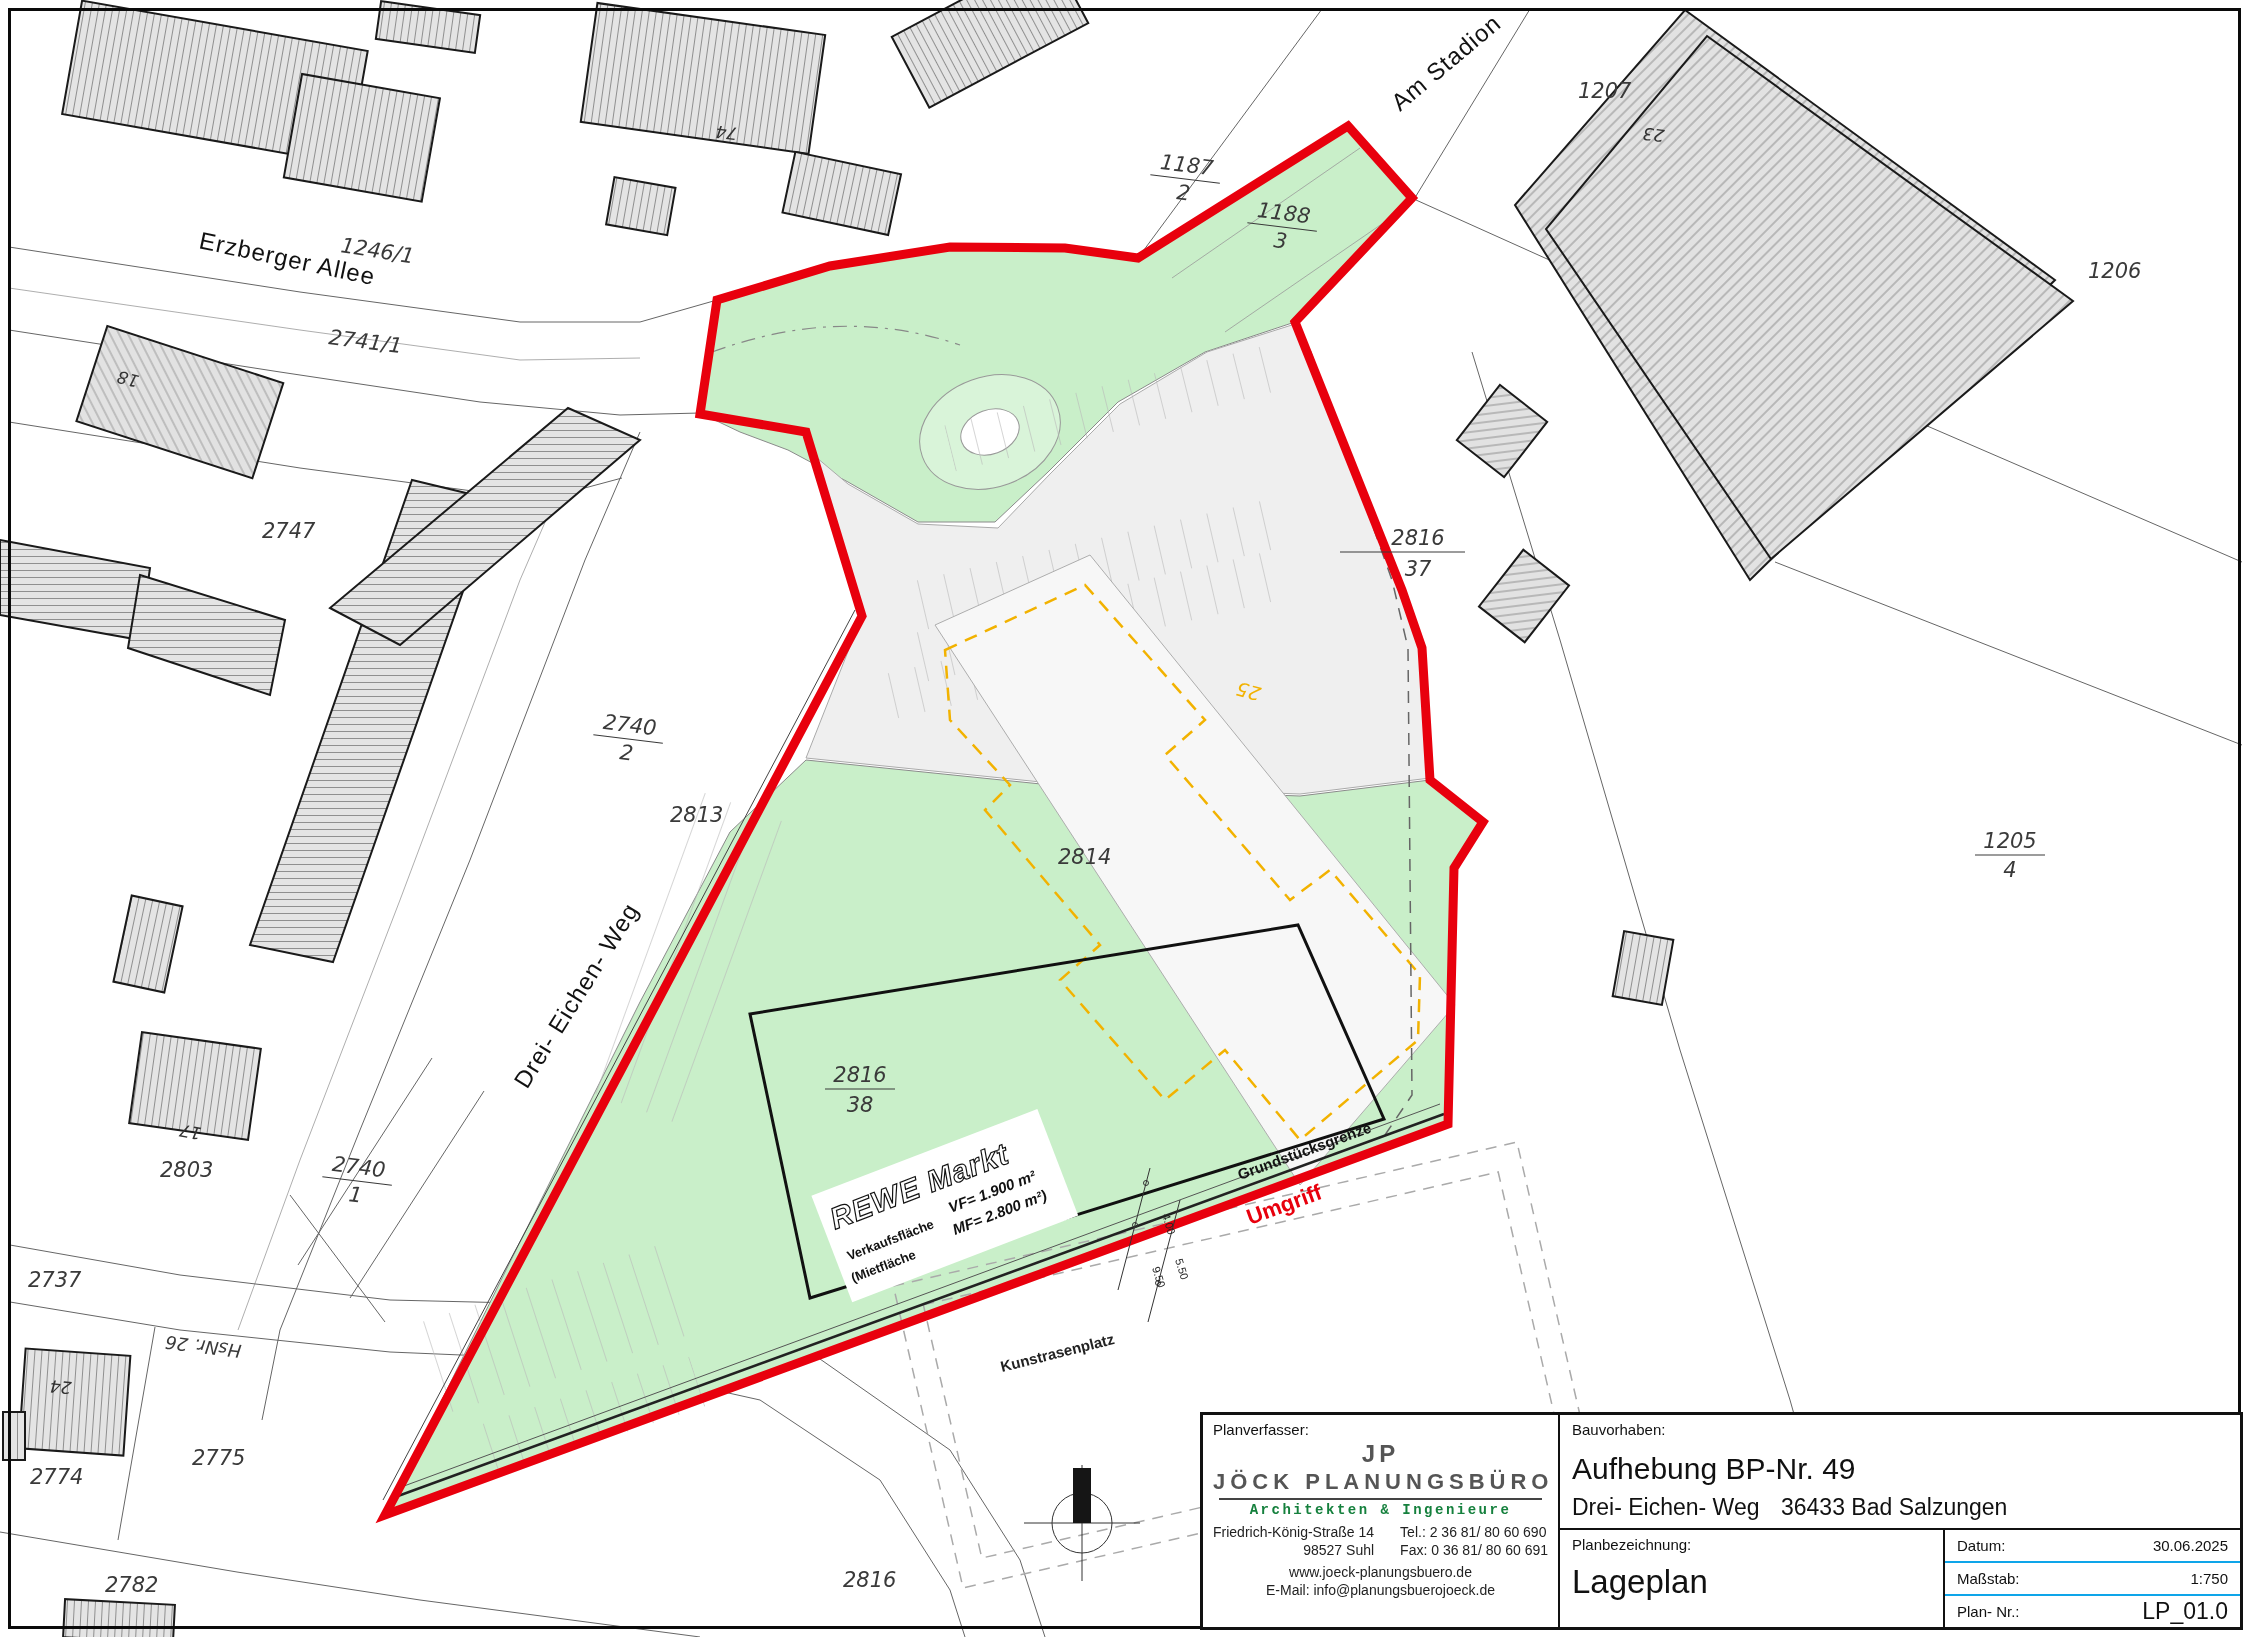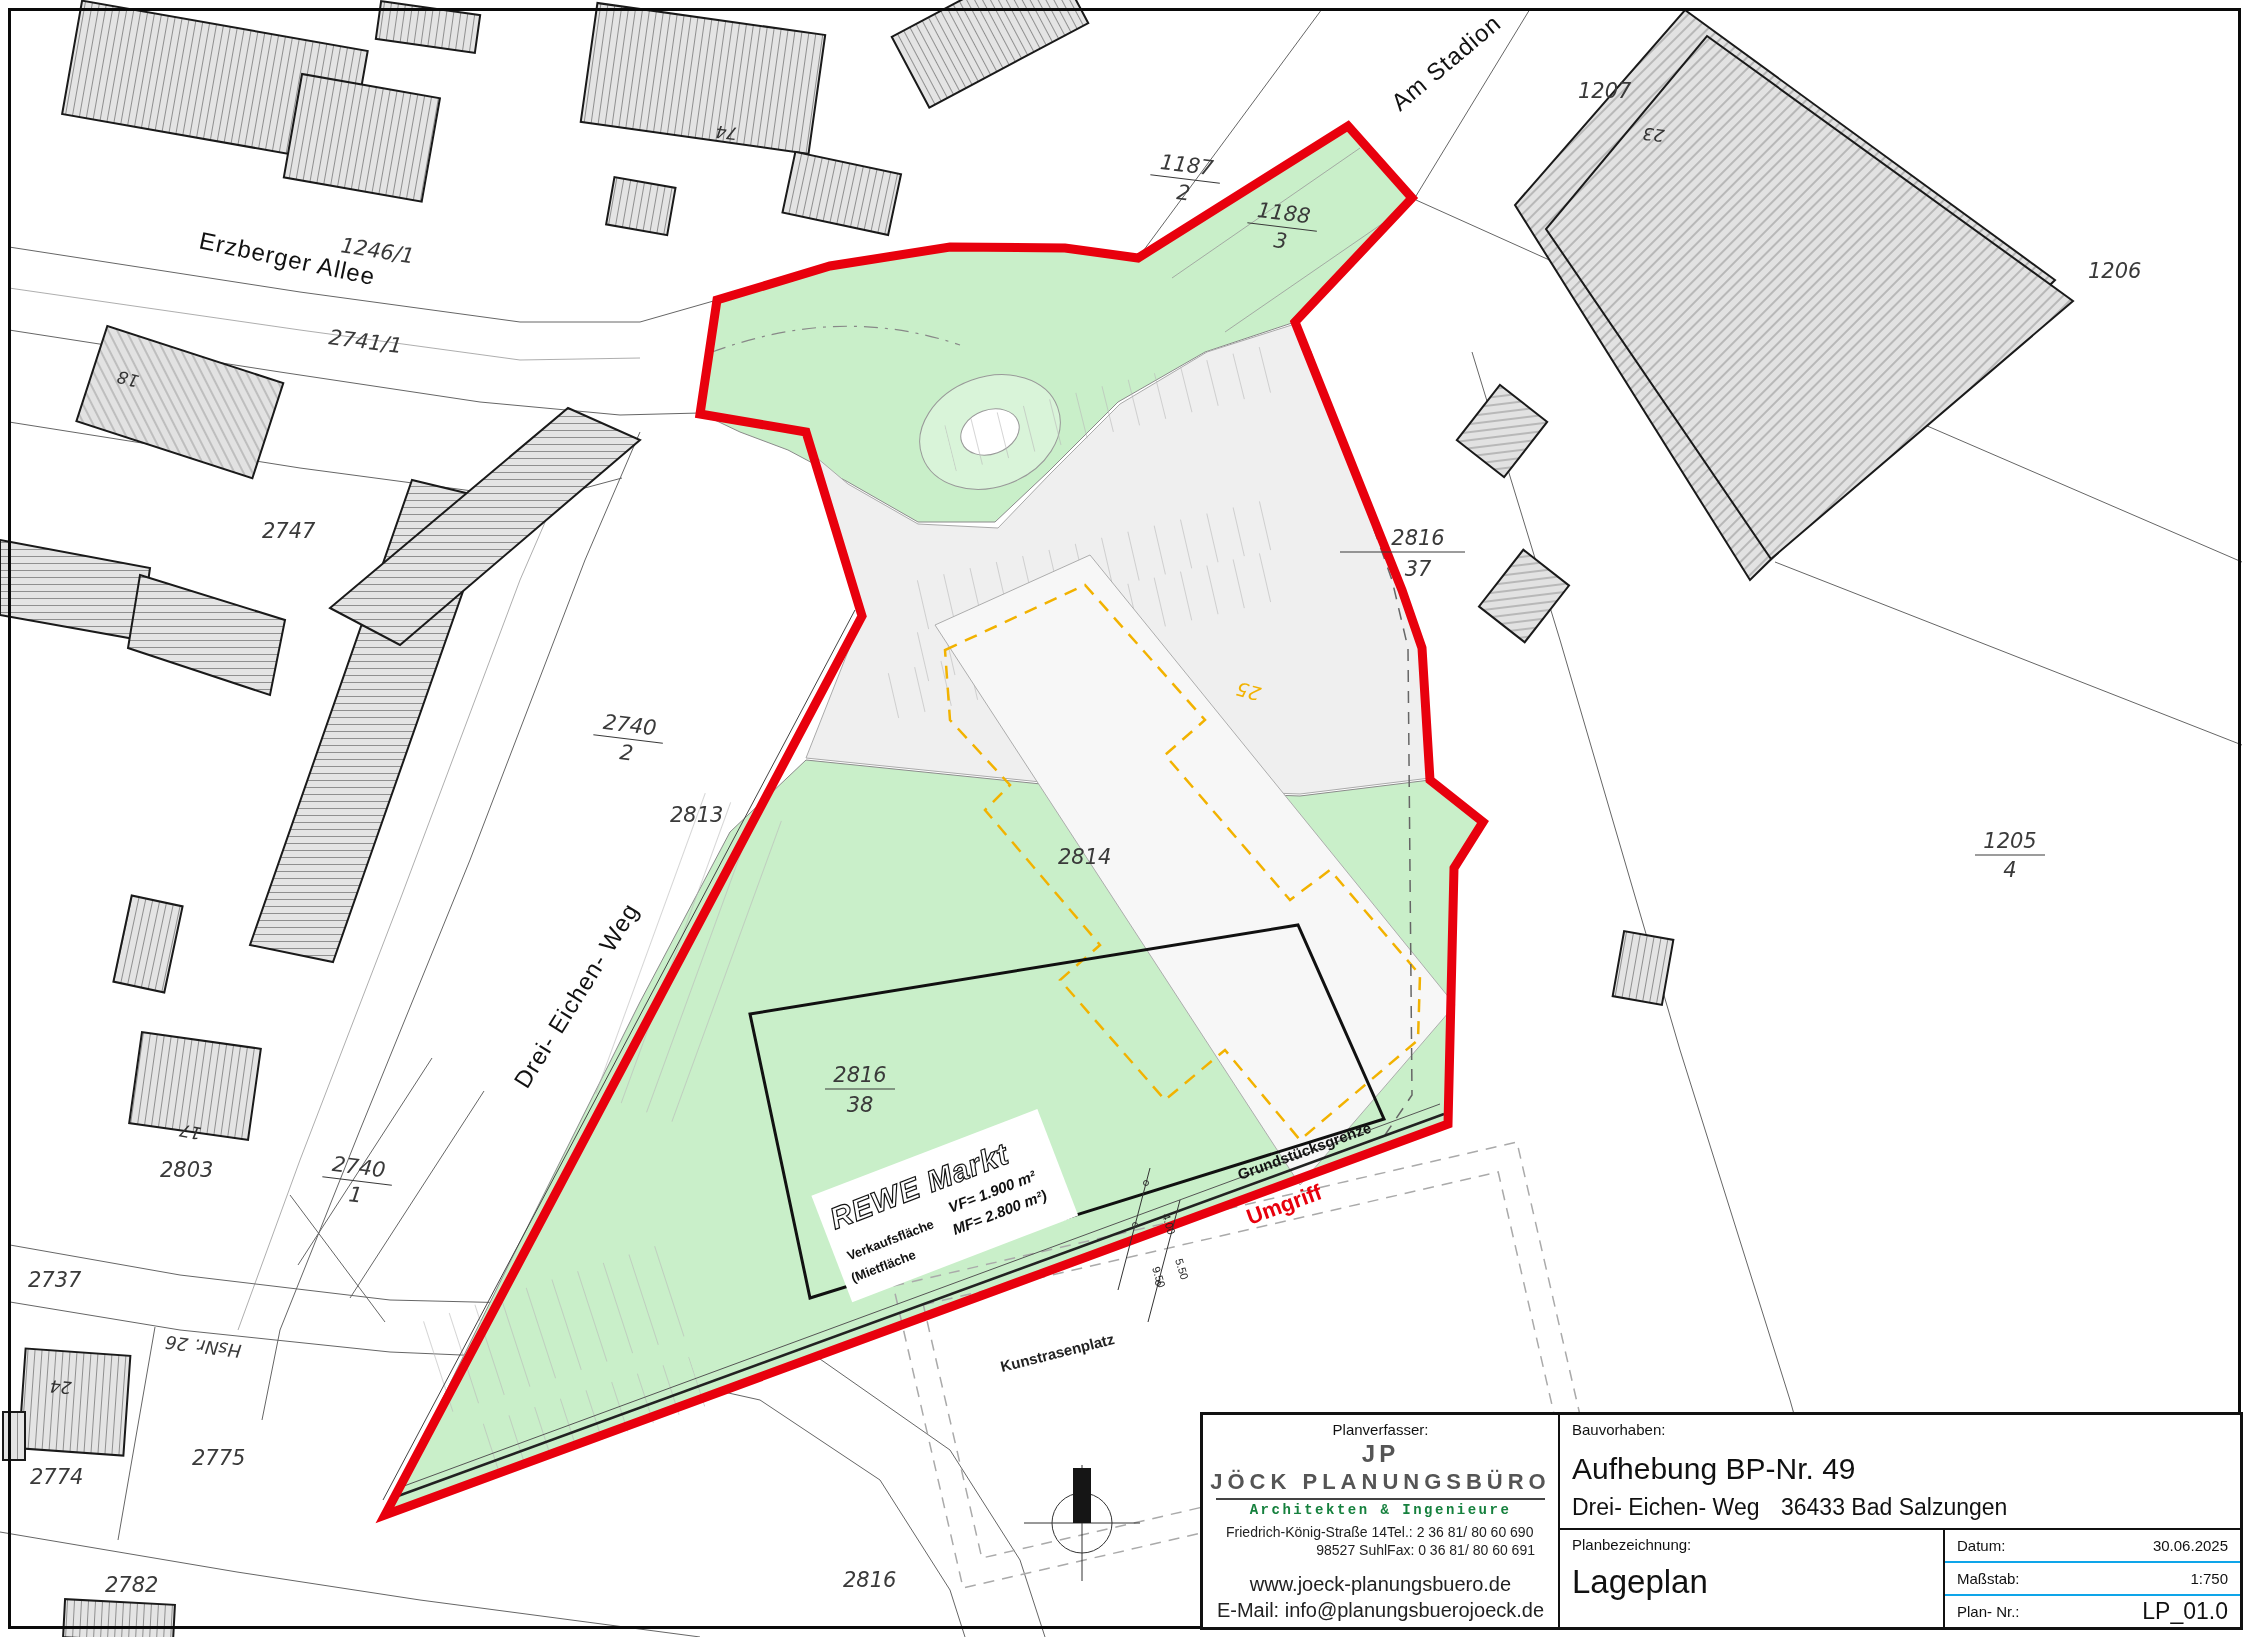--- a/index.html
+++ b/index.html
@@ -19,31 +19,31 @@
   .fracline{stroke:#3a3a3a;stroke-width:1.2;}
   .parcel-line{stroke:#666;stroke-width:1;fill:none;}
   .parcel-line-thin{stroke:#999;stroke-width:0.8;fill:none;}
   .bldg{stroke:#1a1a1a;stroke-width:2;}
   .rewe-title{font:italic 700 30px "Liberation Sans",sans-serif;fill:#fff;stroke:#111;stroke-width:1.2px;letter-spacing:1px;}
   .rewe-small{font:700 13px "Liberation Sans",sans-serif;fill:#111;}
   .rewe-val{font:italic 700 15px "Liberation Sans",sans-serif;fill:#111;}
   
   .titleblock{position:absolute;left:1200px;top:1412px;width:1043px;height:218px;background:#fff;
     border:3px solid #111;display:flex;box-sizing:border-box;color:#111;}
-  .tb-left{width:357px;border-right:2px solid #111;box-sizing:border-box;padding:6px 10px;display:flex;flex-direction:column;align-items:center;}
+  .tb-left{width:357px;border-right:2px solid #111;box-sizing:border-box;padding:6px 10px;display:flex;flex-direction:column;}
   .tb-cell-label{font-size:15px;color:#111;}
   .tb-logo{text-align:center;margin-top:2px;color:#555;}
   .tb-jp{font-size:24px;font-weight:bold;letter-spacing:4px;}
   .tb-company{font-size:22px;font-weight:bold;letter-spacing:5px;margin-top:1px;white-space:nowrap;}
   .tb-rule{border-top:2px solid #444;margin:3px 6px 2px 6px;}
   .tb-sub{font-size:14px;font-weight:bold;letter-spacing:2.5px;color:#15803d;white-space:nowrap;font-family:Liberation Mono, monospace;}
   .tb-addr{display:flex;justify-content:space-between;font-size:14px;color:#222;margin-top:6px;line-height:1.25;}
   .tb-addr .col-l{text-align:right;}
   .tb-addr .col-r{text-align:left;}
-  .tb-center{text-align:center;font-size:20px;color:#222;line-height:1.3;margin-top:12px;}
+  .tb-center{text-align:center;font-size:14px;color:#222;line-height:1.3;margin-top:4px;}
   .tb-right{flex:1;display:flex;flex-direction:column;box-sizing:border-box;}
   .tb-bau{height:115px;border-bottom:2px solid #111;box-sizing:border-box;padding:6px 12px;}
   .tb-project-title{font-size:30px;margin-top:14px;}
   .tb-bau-row{display:flex;font-size:23px;margin-top:8px;}
   .tb-bau-street{display:inline-block;width:209px;}
   .tb-bottom{flex:1;display:flex;}
   .tb-plan{flex:1;border-right:2px solid #111;box-sizing:border-box;padding:6px 12px;}
   .tb-plan-name{font-size:33px;margin-top:10px;}
   .tb-meta{width:295px;display:flex;flex-direction:column;}
   .tb-meta-row{flex:1;border-bottom:2px solid #0ea5e9;display:flex;justify-content:space-between;align-items:center;

